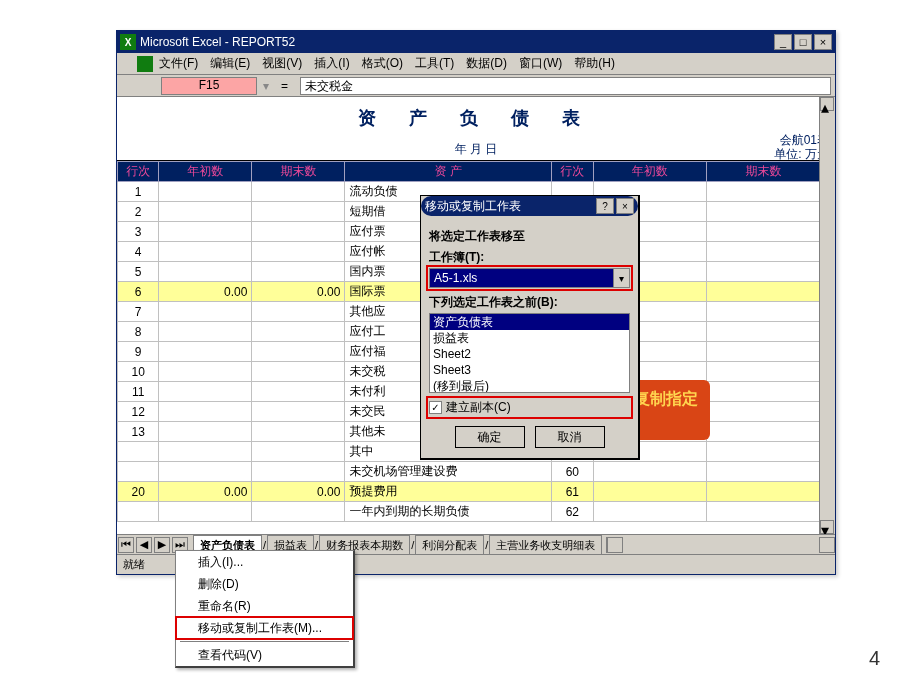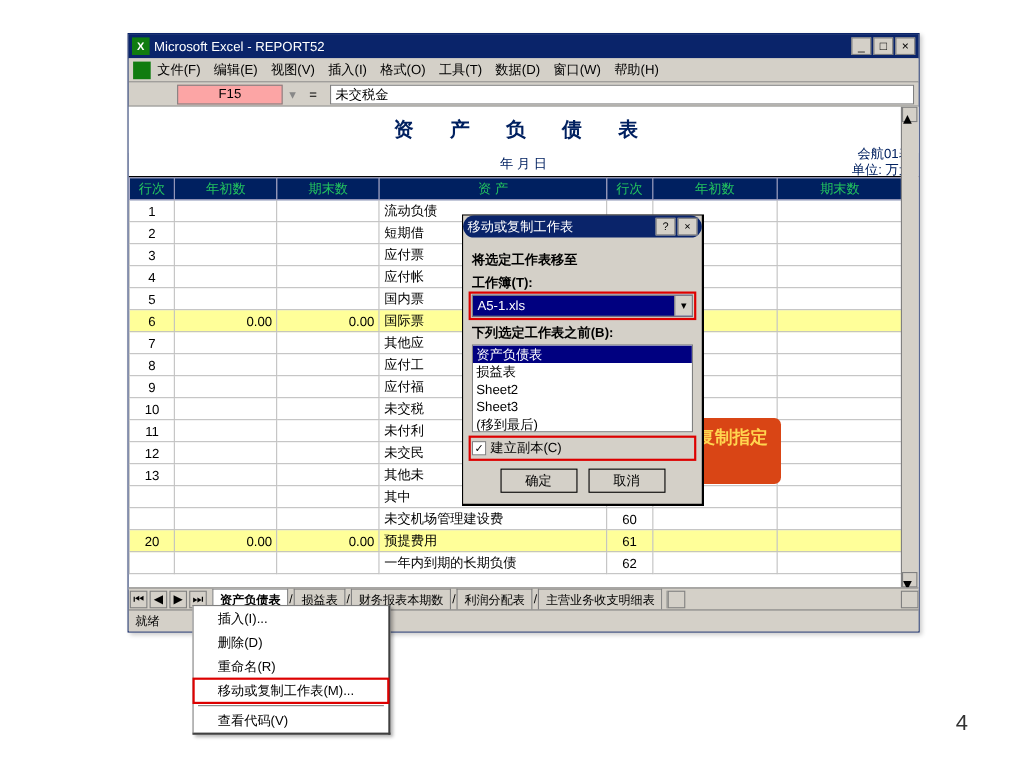--- a/index.html
+++ b/index.html
@@ -6,38 +6,38 @@
 body { background: #fff; width: 920px; height: 690px; position: relative; overflow: hidden; }
 
 .slide-bg { position: absolute; inset: 0; background: #fff; }
 
 .win { position: absolute; left: 116px; top: 30px; width: 720px; height: 545px; border: 1px solid #0a246a; background: #d4d0c8; box-shadow: 2px 2px 4px rgba(0,0,0,.2);}
 .titlebar { height: 22px; background: linear-gradient(#0a246a,#0a246a); display: flex; align-items: center; padding: 0 3px; color: #fff; font-size: 12px; }
 .titlebar .xicon { width: 16px; height: 16px; background: #107c10; margin-right: 4px; display: inline-flex; align-items: center; justify-content: center; font-size: 10px; font-weight: bold; }
 .titlebar .spacer { flex: 1; }
 .winbtn { width: 18px; height: 16px; background: #d4d0c8; border: 1px solid #808080; margin-left: 2px; display: inline-flex; align-items: center; justify-content: center; font-size: 11px; color: #000; }
 
-.menubar { height: 22px; background: #d4d0c8; border-bottom: 1px solid #808080; display: flex; align-items: center; padding: 0 4px; font-size: 12px; }
+.menubar { height: 22px; background: #d4d0c8; border-bottom: 1px solid #808080; display: flex; align-items: center; padding: 0 20px; font-size: 12px; }
 .menubar .mxicon { width: 16px; height: 16px; margin-right: 6px; background: #107c10; }
 .menubar span { margin-right: 12px; cursor: default; }
 
 .fbar { height: 22px; background: #d4d0c8; border-bottom: 1px solid #808080; display: flex; align-items: center; padding: 0 4px; font-size: 12px; gap: 6px; }
 .fbar .namecell { width: 96px; height: 18px; background: #fca5a5; border: 1px solid #808080; padding: 0 4px; text-align: center; margin-left: 40px; }
 .fbar .eq { padding: 0 6px; }
 .fbar .fval { flex: 1; height: 18px; background: #fff; border: 1px solid #808080; padding: 0 4px; }
 
 .sheet { position: relative; background: #fff; height: 439px; overflow: hidden; }
 .sheet-inner { width: 100%; }
 
 .doc-title { height: 42px; display: flex; align-items: center; justify-content: center; font-size: 18px; letter-spacing: 14px; color: #002060; font-weight: bold; background: #fff; }
 .date-row { height: 22px; display: flex; align-items: center; justify-content: center; font-size: 12px; color: #002060; position: relative; border-bottom: 1px solid #000;}
 .date-row .right-label { position: absolute; right: 6px; top: -6px; color: #002060; font-size: 12px; text-align: right; line-height: 14px; }
 
 .grid { border-collapse: collapse; width: 704px; table-layout: fixed; }
-.grid th { background: #002060; color: #22c55e; font-size: 12px; font-weight: normal; border: 1px solid #a0a0c0; height: 20px; padding: 0 4px; text-align: center;}
+.grid th { background: #002060; color: #ec4899; font-size: 12px; font-weight: normal; border: 1px solid #a0a0c0; height: 20px; padding: 0 4px; text-align: center;}
 .grid td { border: 1px solid #c0c0c0; height: 20px; font-size: 12px; padding: 0 4px; }
 .grid td.idx { text-align: center; width: 36px; }
 .grid td.num { text-align: right; }
 .grid td.label { text-align: left; }
 .grid tr.yel td { background: #ffff99; }
 
 .tabs-row { position: absolute; bottom: 20px; left: 0; right: 0; height: 20px; background: #d4d0c8; border-top: 1px solid #808080; display: flex; align-items: center; font-size: 11px; }
 .tabs-row .navbtn { width: 16px; height: 16px; border: 1px solid #808080; background: #d4d0c8; display: inline-flex; align-items: center; justify-content: center; margin: 0 1px;}
 .tabs-row .tabs { display: flex; align-items: center; padding-left: 4px; overflow: hidden;}
 .tabs-row .tab { padding: 2px 6px; border: 1px solid #808080; border-bottom: none; background: #d4d0c8; font-size: 11px; white-space: nowrap; }

